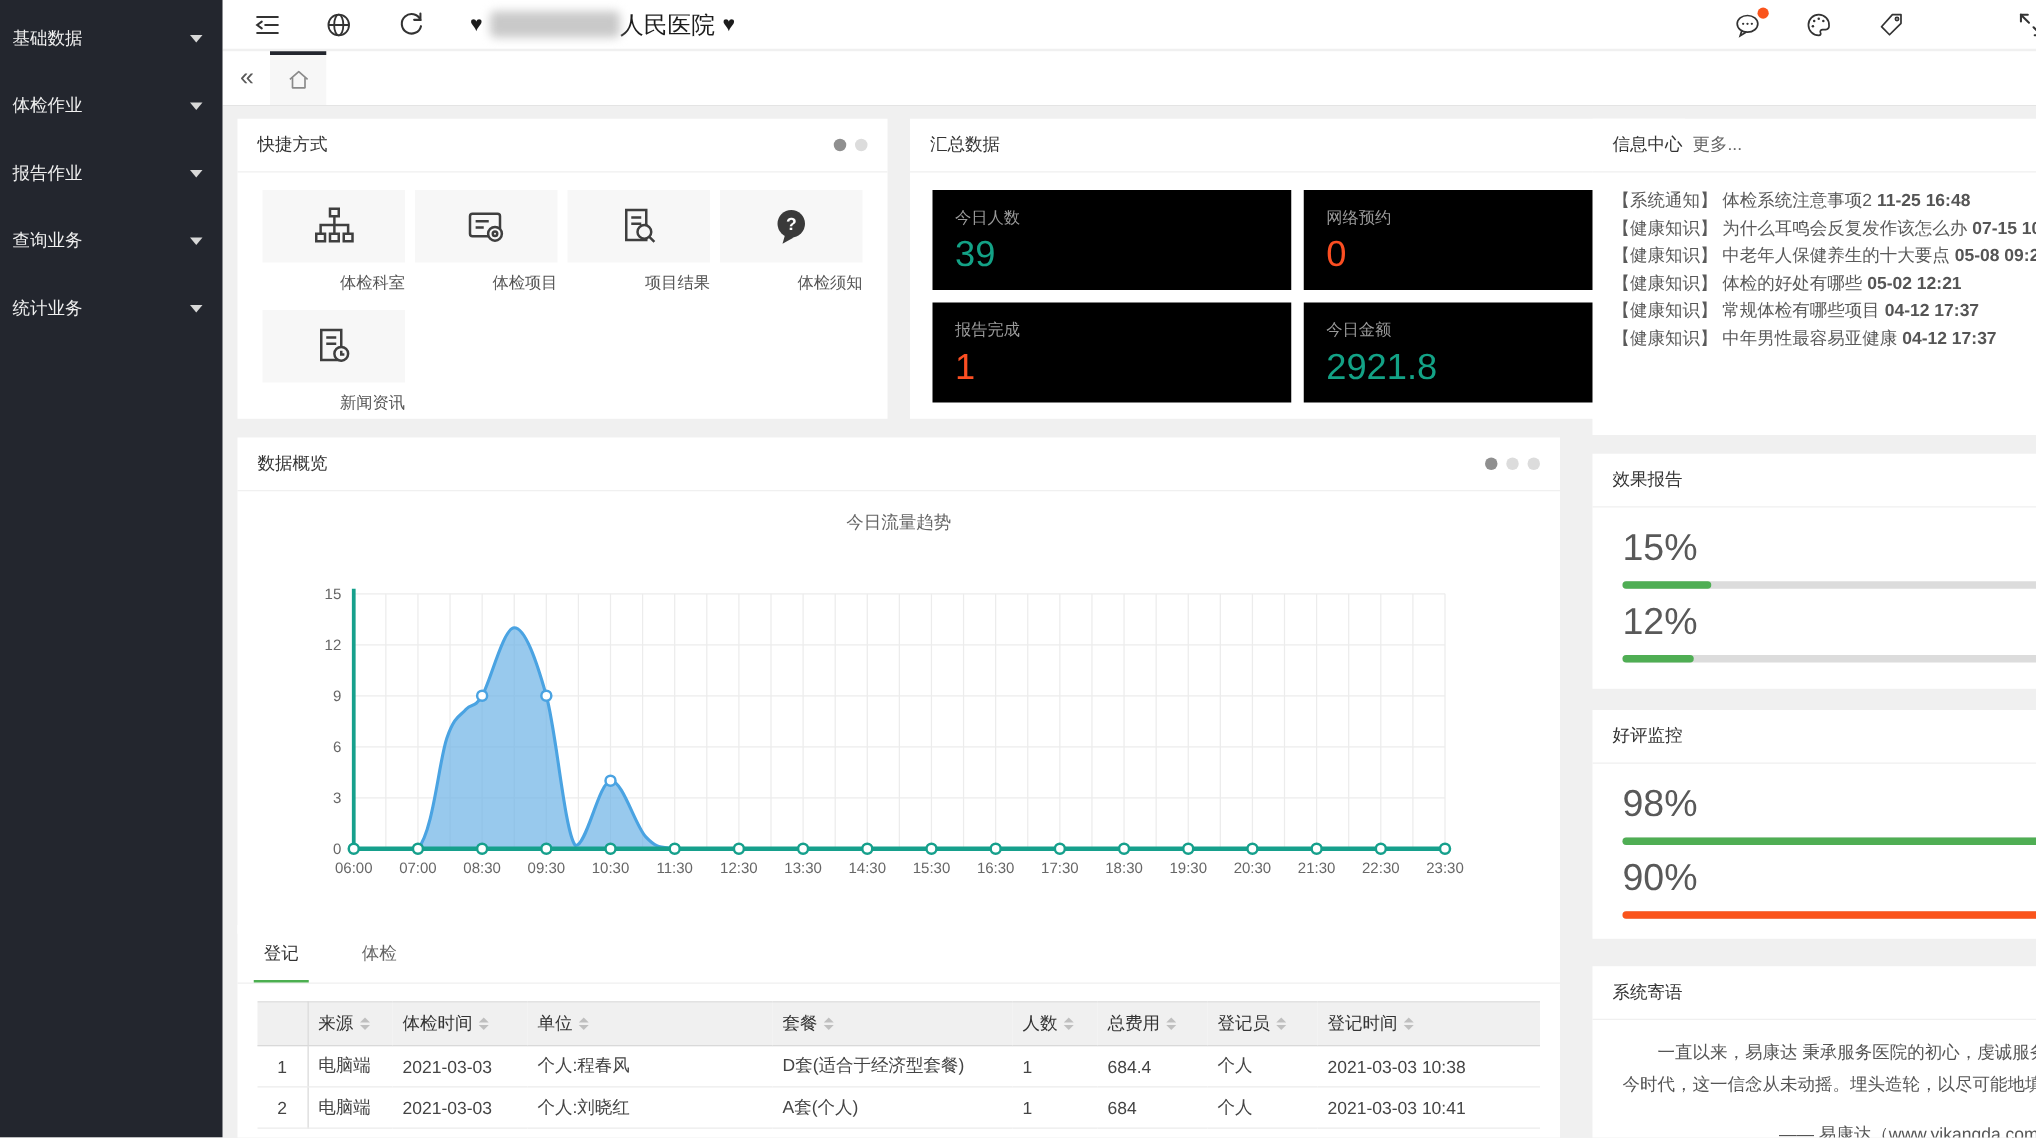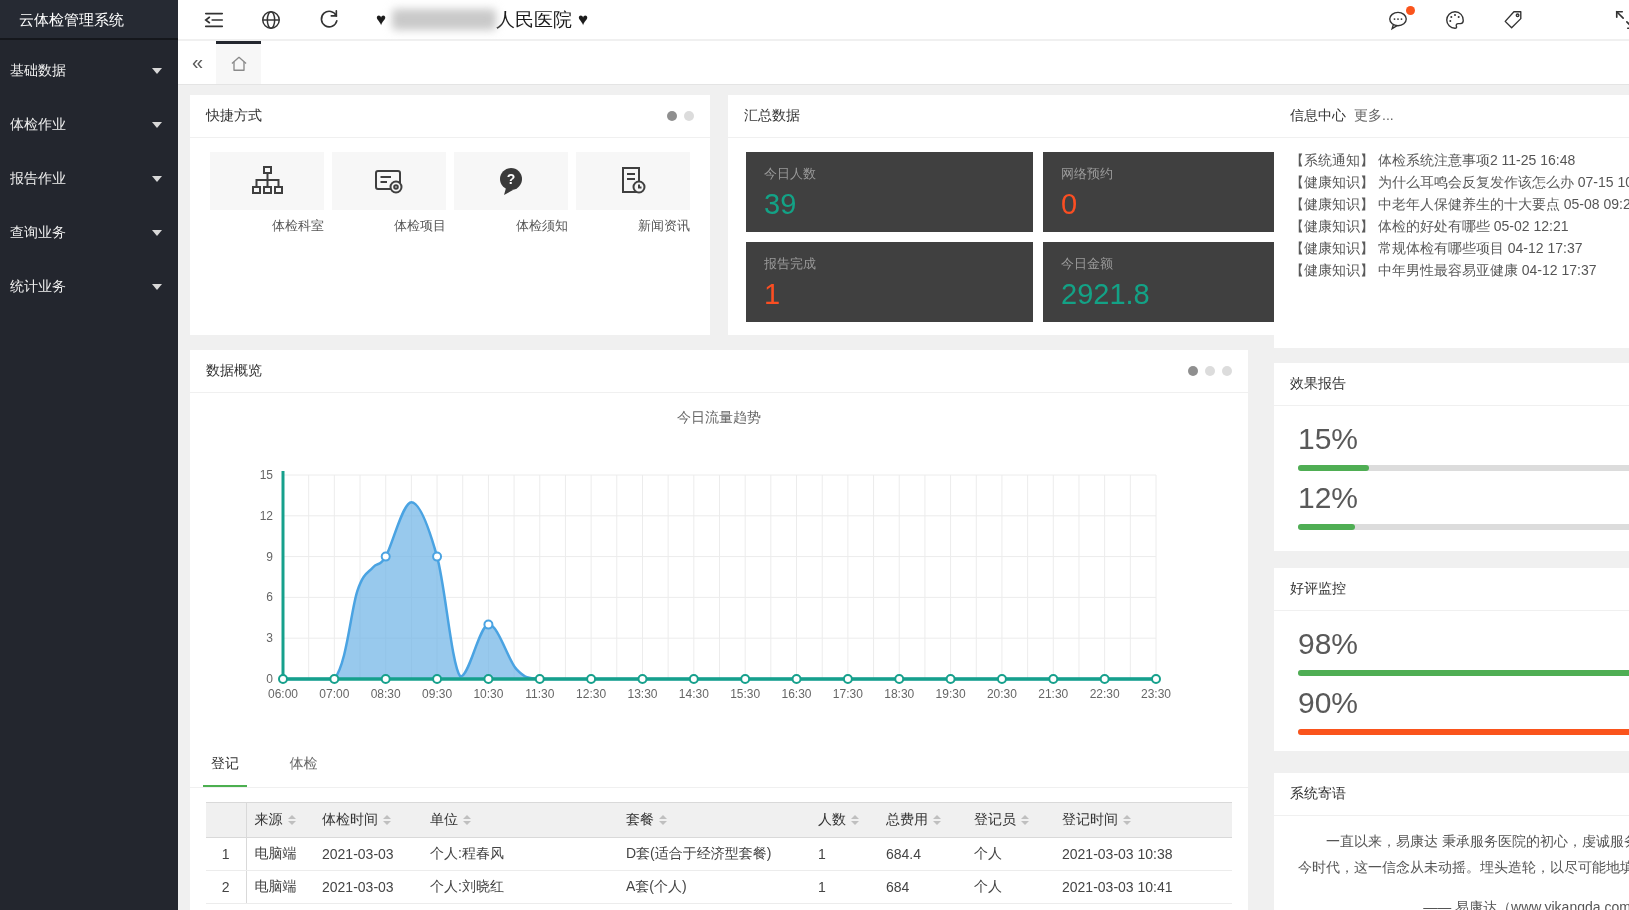--- a/index.html
+++ b/index.html
@@ -41,29 +41,29 @@
   .dot{width:10px;height:10px;border-radius:50%;background:#dcdcdc;cursor:pointer}
   .dot.on{background:#8f8f8f}
   
   .q-grid{display:grid;grid-template-columns:repeat(4,1fr);column-gap:8px;padding:14px 20px 0}
   .q-tile{text-align:right;cursor:pointer}
   .q-box{height:58px;background:#f7f7f7;display:flex;align-items:center;justify-content:center}
   .q-box svg{width:36px;height:36px}
   .q-label{font-size:13px;color:#555;margin:7px 0 13px}
   
   .s-grid{display:grid;grid-template-columns:1fr 1fr;gap:10px;padding:14px 18px}
-  .s-tile{background:#404040;height:80px;padding:13px 18px}
+  .s-tile{background:#000000;height:80px;padding:13px 18px}
   .s-label{font-size:13px;color:#9a9a9a}
   .s-value{font-size:29px;margin-top:5px}
   .teal{color:#13a286}.orange{color:#fb4e22}
   
   .more{color:#666;margin-left:8px;cursor:pointer}
   .news{padding:11px 16px}
   .news-item{font-size:14px;color:#5a5a5a;line-height:22px;white-space:nowrap;cursor:pointer}
-  .news-item b{font-weight:normal;color:#555;}
+  .news-item b{font-weight:bold;color:#555;}
   
   .chart-title{text-align:center;font-size:14px;color:#666;padding-top:16px}
   
   .bars{padding:6px 24px 0}
   .pct{font-size:30px;color:#595959;margin:10px 0 9px}
   .bar-track{width:472px;height:6px;background:#dcdcdc;border-radius:3px}
   .bar-fill{height:100%;border-radius:3px}
   
   .r-tabs{padding:14px 13px 0;border-bottom:1px solid #f0f0f0}
   .r-tab{display:inline-block;font-size:14px;color:#666;padding:0 8px 12px;margin-right:30px;cursor:pointer}
@@ -79,21 +79,20 @@
   .sorter .dn{border-top:4px solid #bfbfbf}
   
   .msg-body{padding:12px 24px;font-size:14px;color:#555;line-height:26px}
   .msg-body p{text-indent:2em;width:472px}
   .sign{margin-top:14px;width:472px;text-align:center}
 </style>
 </head>
 <body>
 
 <aside class="sidebar">
-  <div class="logo">云体检管理系统</div>
   <nav class="side-nav">
     <div class="side-item">
       <span>基础数据</span>
       <span class="caret"></span>
     </div>
     <div class="side-item">
       <span>体检作业</span>
       <span class="caret"></span>
     </div>
     <div class="side-item">
@@ -210,20 +209,31 @@
       <div class="q-tile">
         <div class="q-box">
             <svg viewBox="0 0 36 36" fill="none" stroke="#3f3f3f" stroke-width="2">
           <rect x="5" y="8" width="24" height="18" rx="2"></rect>
               <path d="M9.5 14 H20 M9.5 19 H16"></path>
           <circle cx="25" cy="24" r="5.5" fill="#f7f7f7"></circle>
               <circle cx="25" cy="24" r="1.8"></circle>
         </svg>
           </div>
         <div class="q-label">体检项目</div>
+      </div>
+      <div class="q-tile">
+        <div class="q-box">
+            <svg viewBox="0 0 36 36" fill="none" stroke="#3f3f3f" stroke-width="2">
+          <rect x="8" y="5" width="16" height="24"></rect>
+              <path d="M12 11 H20 M12 16 H20"></path>
+          <circle cx="22.5" cy="22.5" r="5.5" fill="#f7f7f7"></circle>
+              <line x1="26.5" y1="26.5" x2="30.5" y2="30.5"></line>
+        </svg>
+          </div>
+        <div class="q-label">项目结果</div>
       </div>
       <div class="q-tile">
         <div class="q-box">
             <svg viewBox="0 0 36 36">
           <circle cx="18" cy="16" r="11" fill="#3a3a3a"></circle>
           <path d="M13 25 L11 32 L20 27 Z" fill="#3a3a3a"></path>
           <text x="18" y="21" text-anchor="middle" font-size="14" font-weight="bold" fill="#fff">?</text>
         </svg>
           </div>
         <div class="q-label">体检须知</div>

